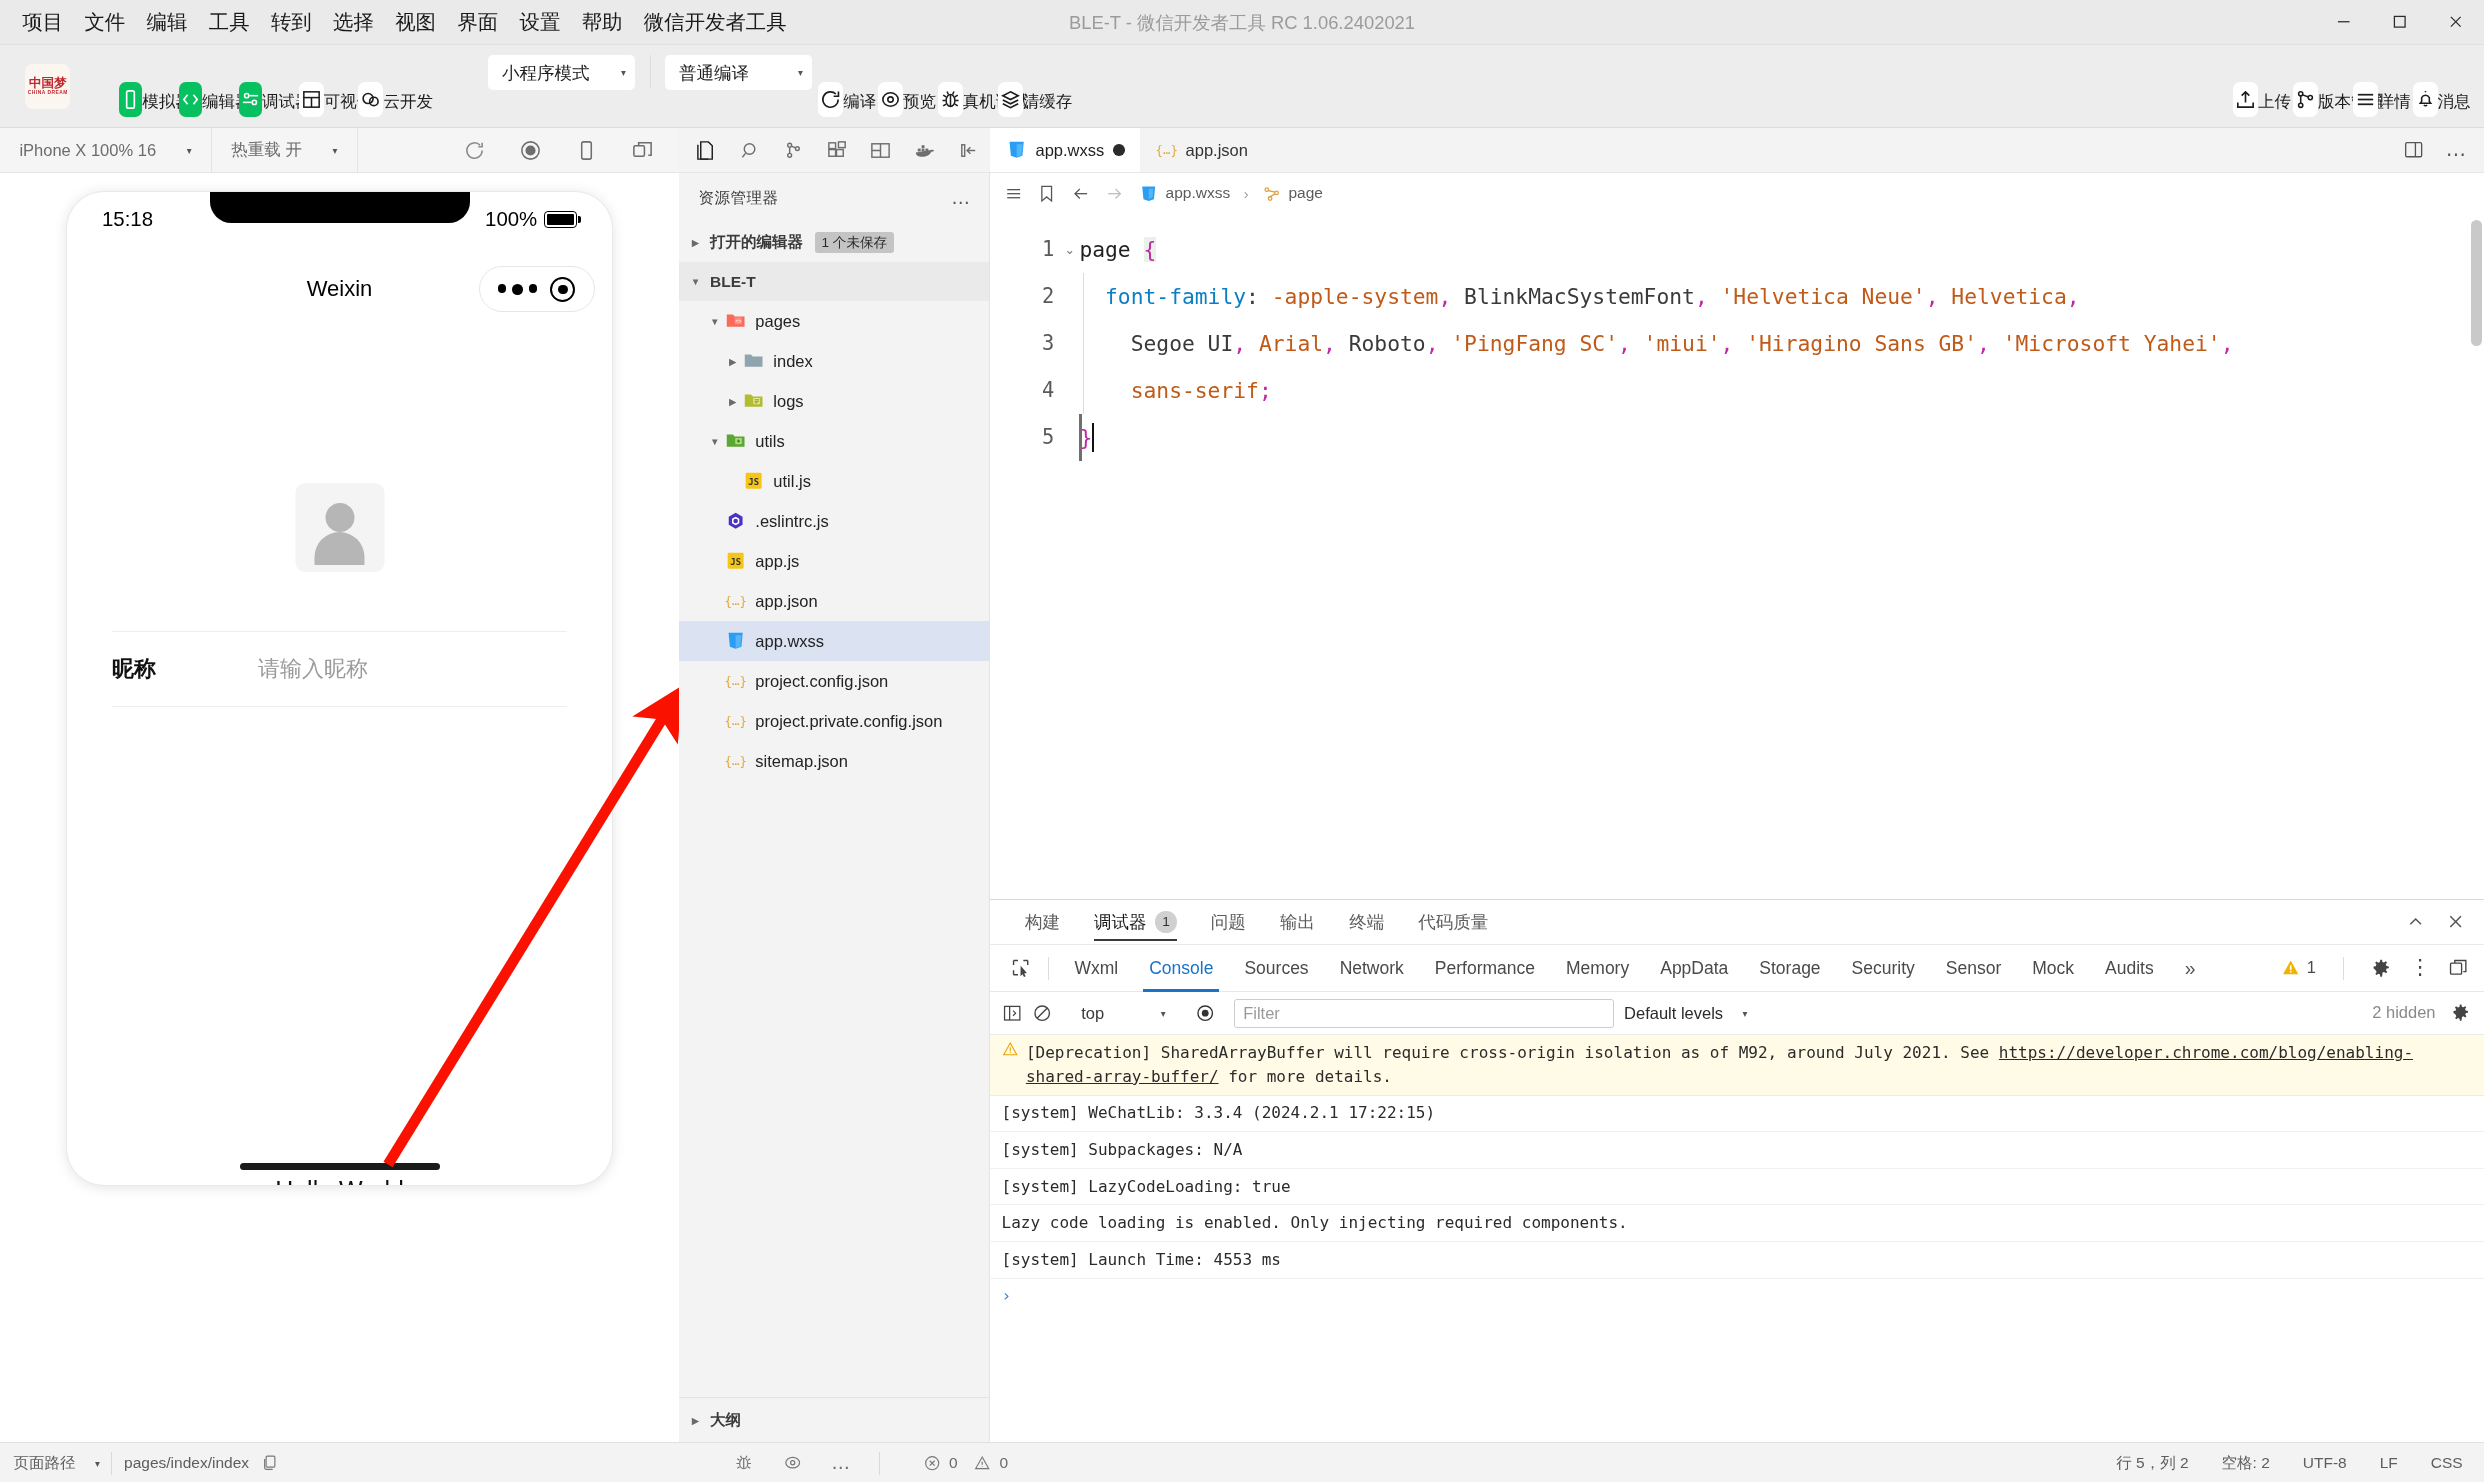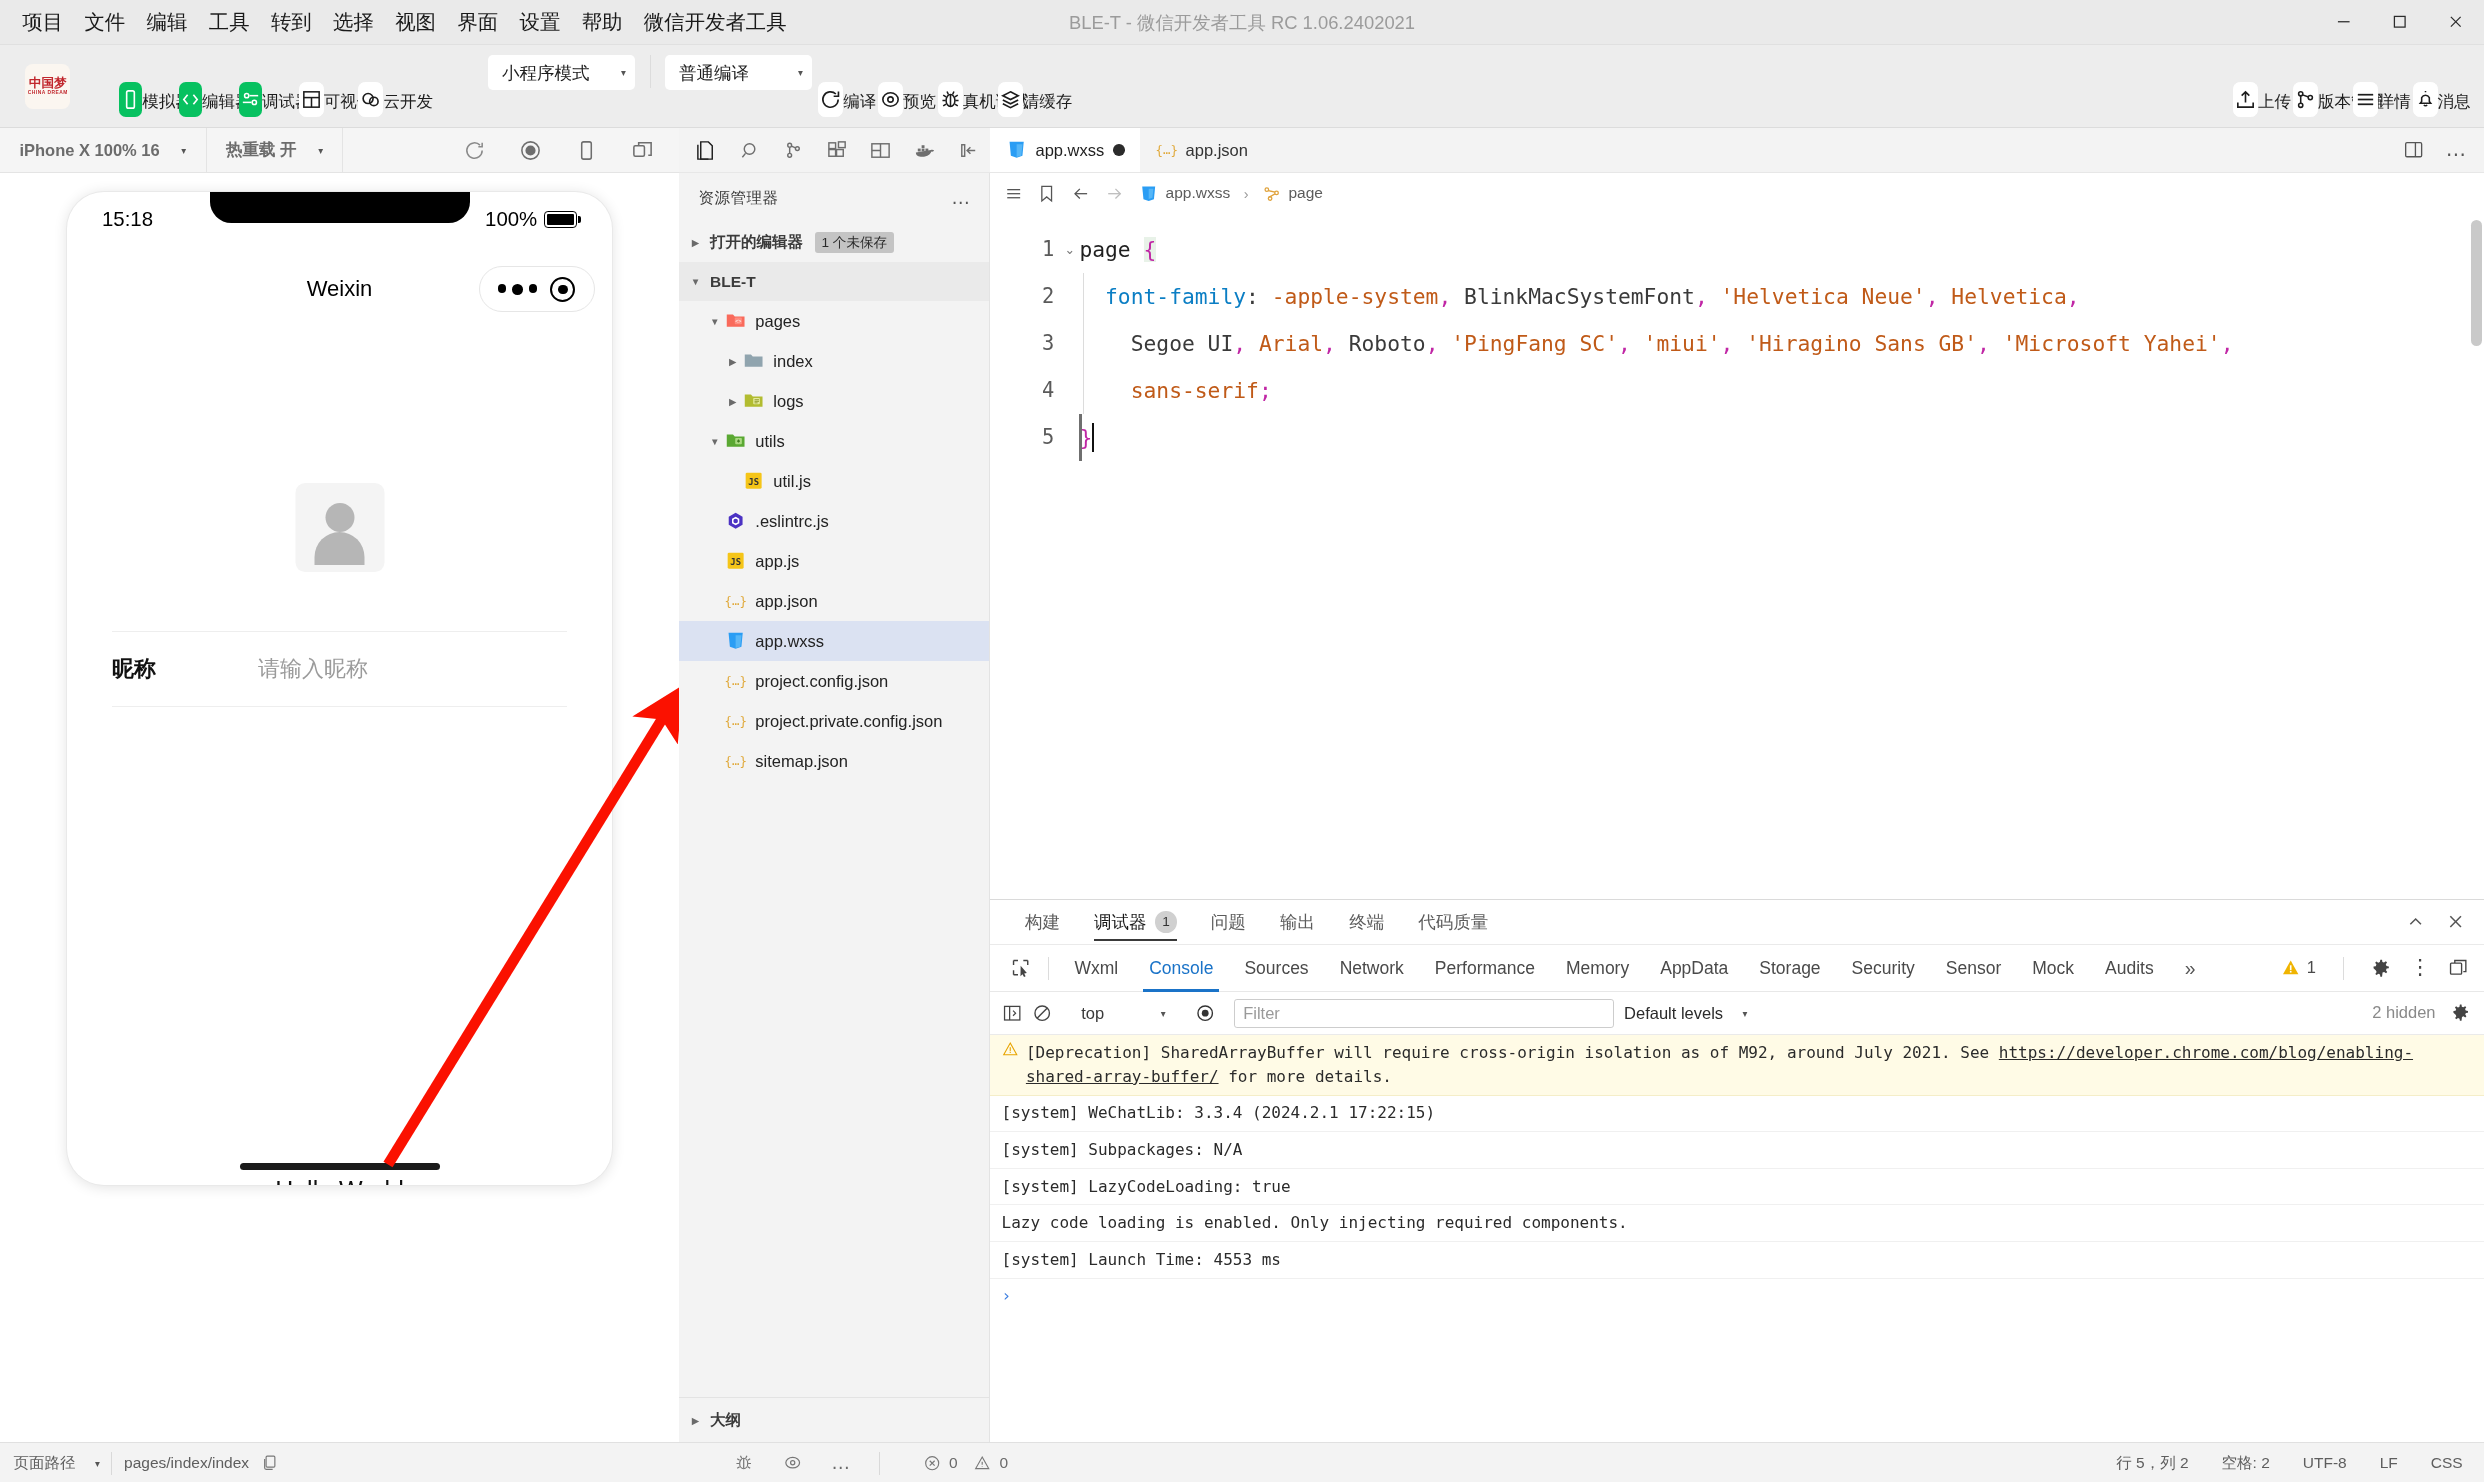--- a/index.html
+++ b/index.html
@@ -64,21 +64,21 @@
 
   
   .body { flex: 1; display: flex; min-height: 0; background: #ffffff; }
 
   
   .sim-pane { width: 679px; background: #fff; display: flex; flex-direction: column; flex:none; position:relative;}
   .sim-bar {
     height: 45px; background: #f5f5f5; border-bottom: 1px solid #e4e4e4;
     display: flex; align-items: center; font-size: 16.5px; color: #6c6c6c; flex:none;
   }
-  .sim-bar .cell { padding: 0 19.4px; height: 45px; display: flex; align-items: center; gap:8px; border-right: 1px solid #e4e4e4; font-weight: bold;}
+  .sim-bar .cell { padding: 0 19.4px; height: 45px; display: flex; align-items: center; gap:17px; border-right: 1px solid #e4e4e4;}
   .sim-bar .icons { margin-left: auto; display: flex; align-items: center; gap: 33px; padding-right: 25px; }
   .phone-wrap { flex: 1; display: flex; justify-content: center; padding-top: 19.4px; }
   .phone {
     width: 545px; height: 993px; background: #fff; border-radius: 37px;
     box-shadow: 0 0 0 1px #e9e9e9, 0 1.9px 13.6px rgba(0,0,0,.12);
     position: relative; overflow: hidden;
   }
   .notch {
     position: absolute; top: -19.4px; left: 50%; transform: translateX(-50%);
     width: 260px; height: 50px; background: #000; border-radius: 0 0 21.3px 21.3px;

